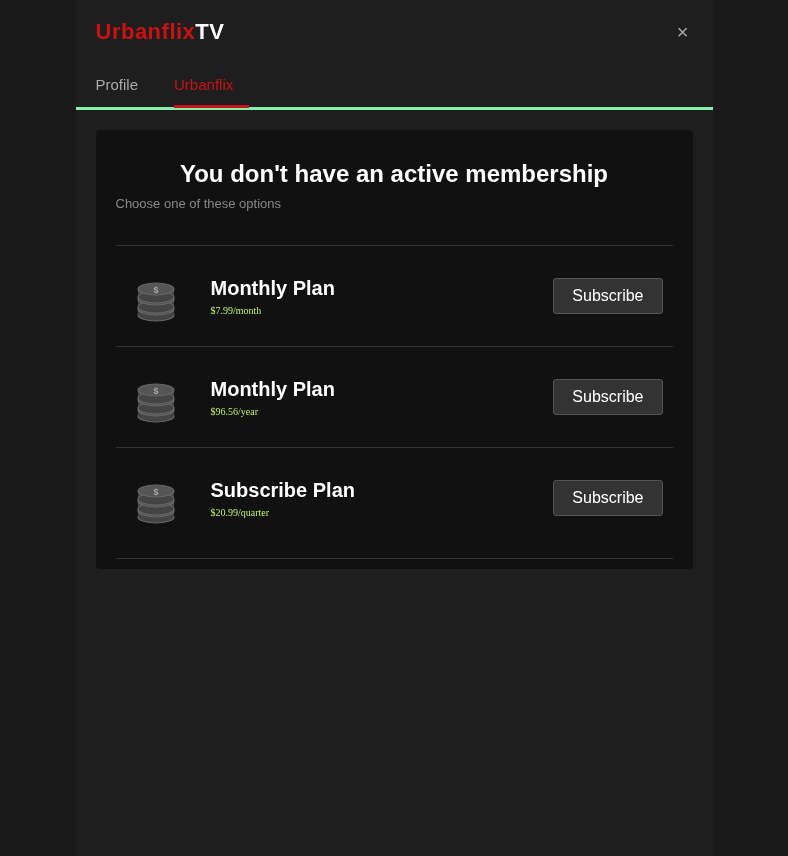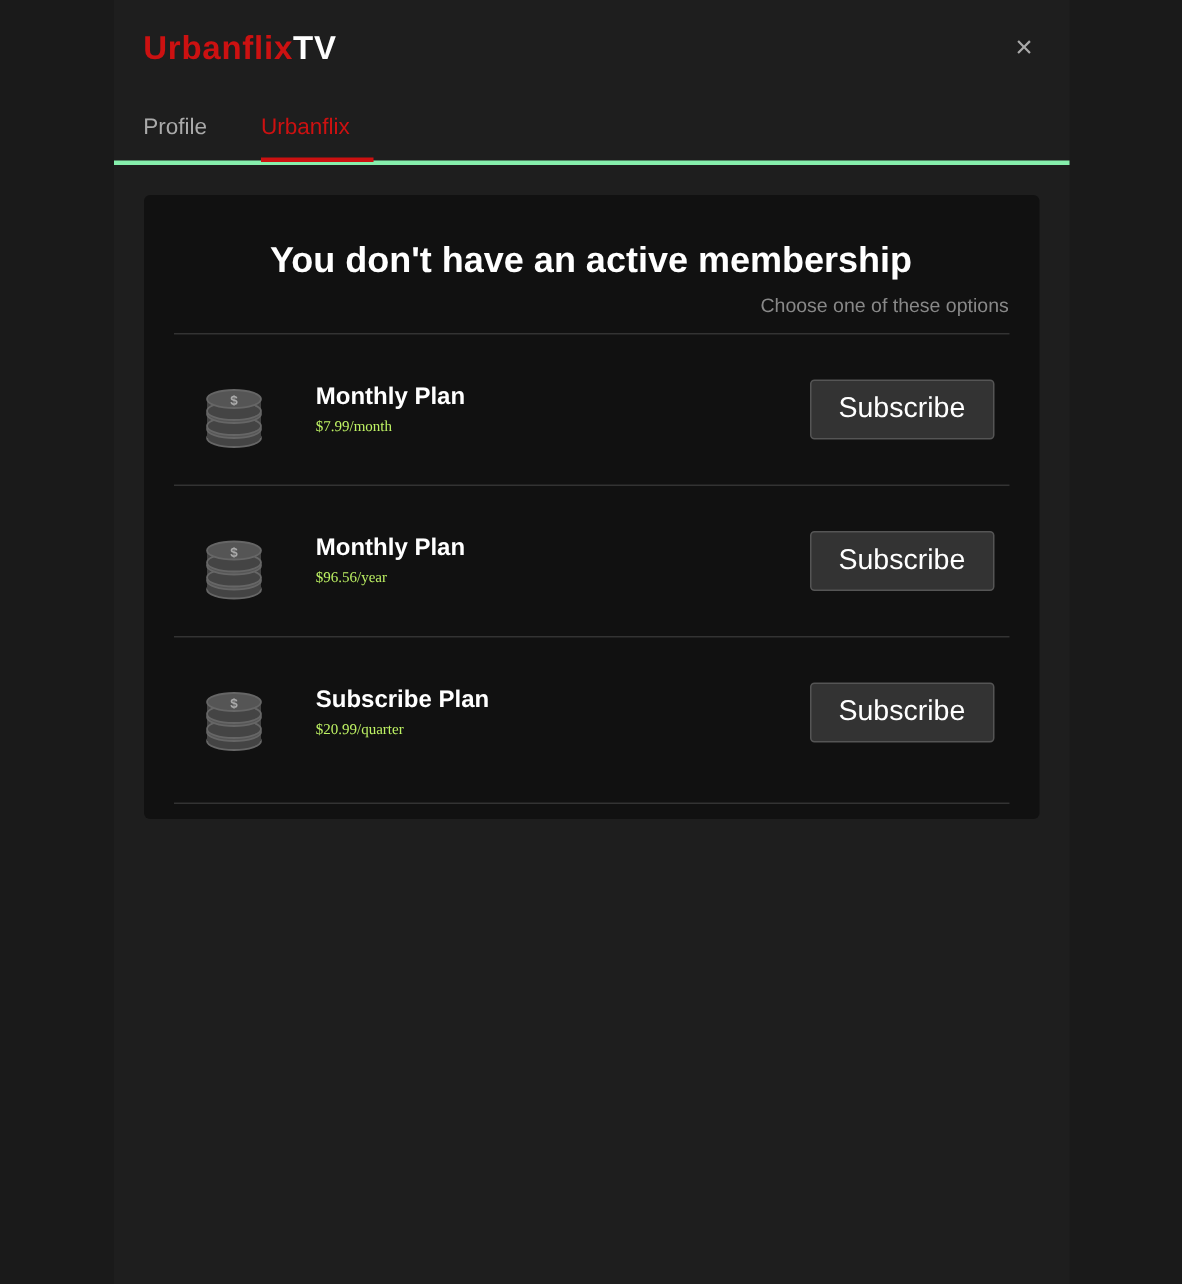--- a/index.html
+++ b/index.html
@@ -90,24 +90,24 @@
 
     .membership-title {
       text-align: center;
       font-size: 24px;
       font-weight: bold;
       color: #fff;
       margin-bottom: 8px;
     }
 
     .membership-subtitle {
-      text-align: right;
+      text-align: left;
       font-size: 13px;
       color: #888;
-      margin-bottom: 11px;
+      margin-bottom: 34px;
     }
 
     .plan-row {
       display: flex;
       align-items: center;
       padding: 20px 10px;
       border-top: 1px solid #333;
     }
 
     .plan-icon {
@@ -123,38 +123,38 @@
     .coin-stack-svg {
       width: 50px;
       height: 55px;
     }
 
     .plan-info {
       flex: 1;
     }
 
     .plan-name {
-      font-size: 16px;
+      font-size: 20px;
       font-weight: bold;
       color: #fff;
       margin-bottom: 5px;
     }
 
     .plan-price {
       font-size: 10px;
       color: #bef264;
       font-family: Liberation Serif, serif;
     }
 
     .subscribe-btn {
       background: #333;
       color: #fff;
       border: 1px solid #555;
       padding: 8px 18px;
-      font-size: 19px;
+      font-size: 16px;
       cursor: pointer;
       border-radius: 3px;
     }
 
     .last-divider {
       border-top: 1px solid #333;
       margin-top: 10px;
     }
   </style>
 </head>

